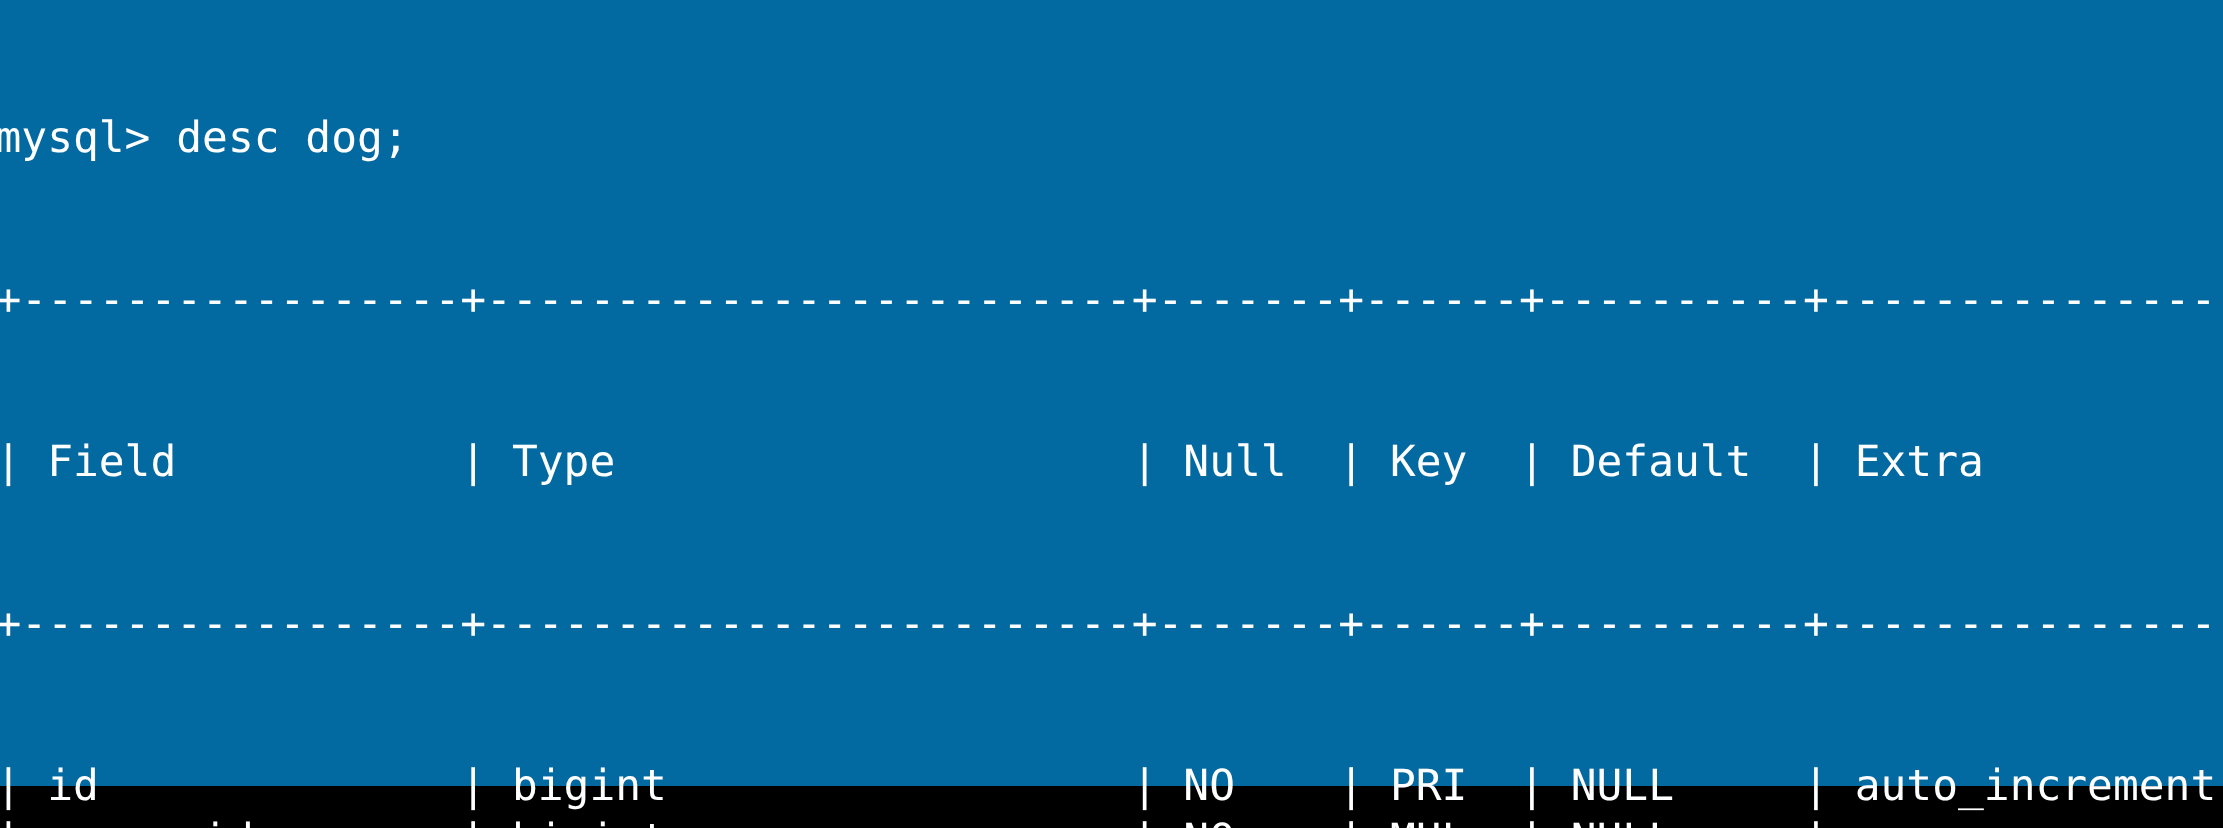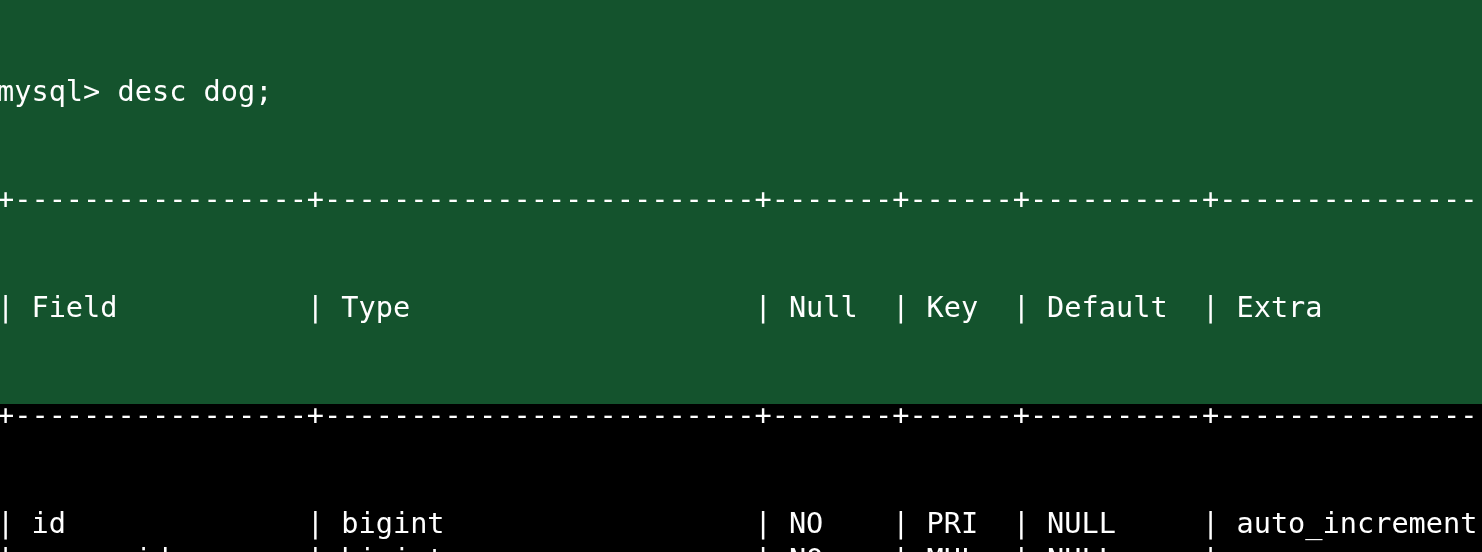--- a/index.html
+++ b/index.html
@@ -9,22 +9,22 @@
     background: #000000;
   }
   body {
     width: 1482px;
     height: 552px;
     overflow: hidden;
   }
   #terminal {
     position: relative;
     width: 1482px;
-    height: 404px;
-    background: #14532d;
+    height: 524px;
+    background: #0369a1;
     color: #ffffff;
     font-family: "DejaVu Sans Mono", "Liberation Mono", monospace;
     font-size: 28.6px;
     line-height: 36px;
     letter-spacing: 0px;
     white-space: pre;
     padding: 0;
     box-sizing: border-box;
   }
   .term-line {

